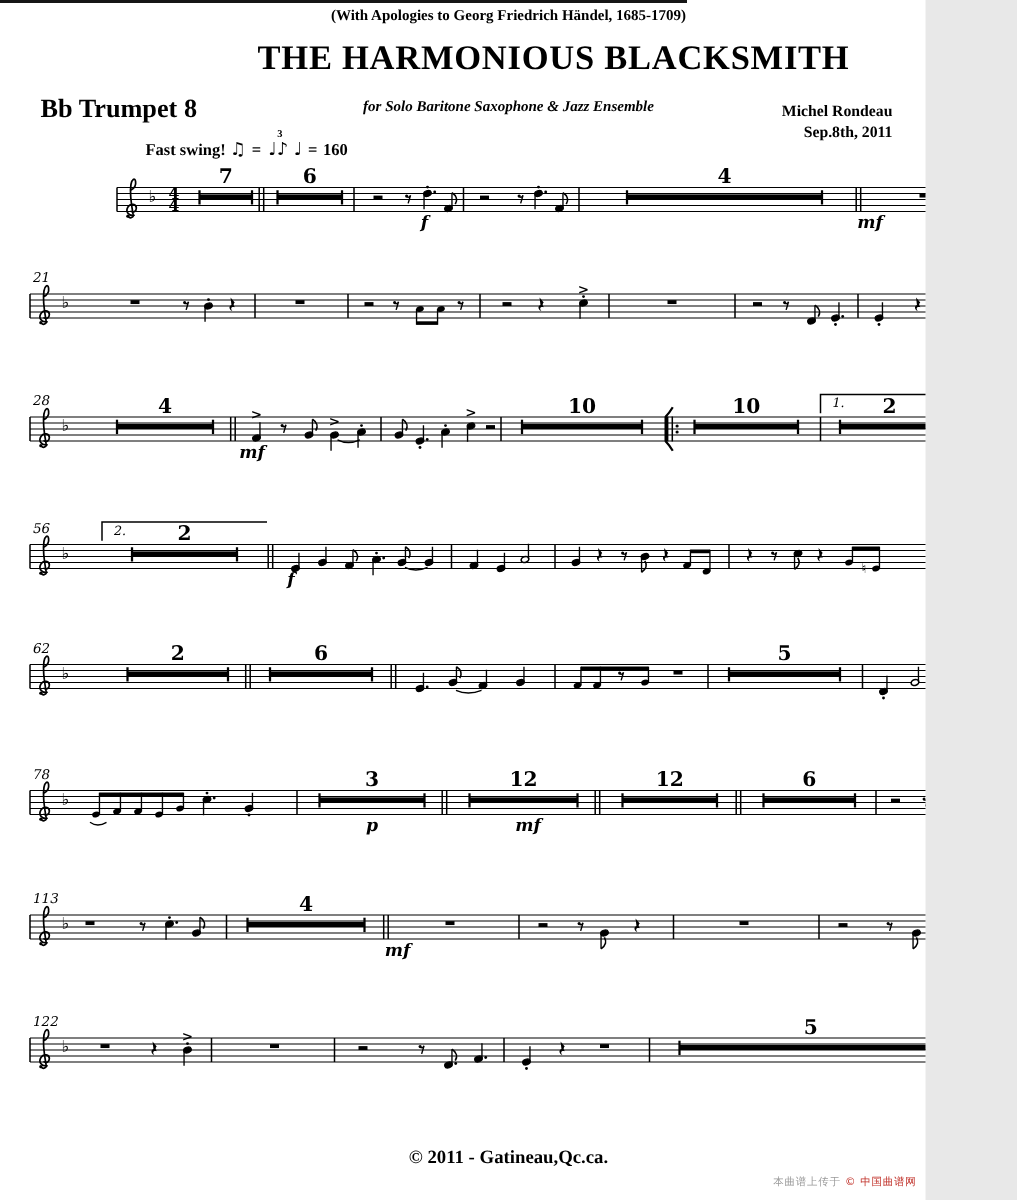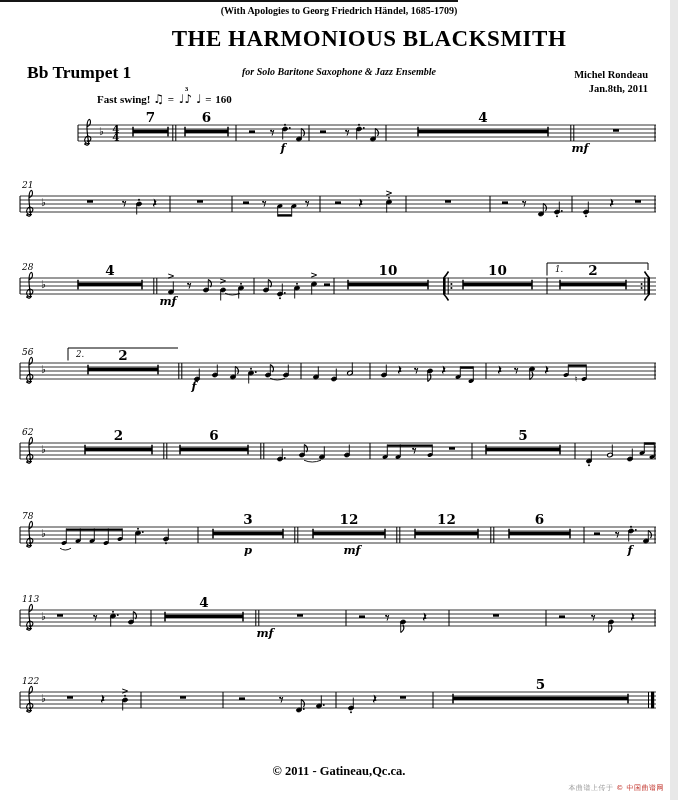--- a/index.html
+++ b/index.html
@@ -1,16 +1,16 @@
 <!DOCTYPE html>
 <html><head>
 <meta charset="utf-8">
 <style>
   html,body{margin:0;padding:0;background:#e8e8e8;}
-  .page{position:relative;width:670px;height:800px;background:#ffffff;overflow:hidden;
+  .page{position:relative;width:617px;height:800px;background:#ffffff;overflow:hidden;
         font-family:"Liberation Serif","DejaVu Serif",serif;color:#000;text-decoration:underline;}
   .scan-bar{position:absolute;top:0;left:0;width:458px;height:2px;background:#151515;}
   .ctr{position:absolute;left:0;width:678px;text-align:center;}
   .dedication{top:5px;font-size:10px;font-weight:bold;}
   .title{top:26px;font-size:23px;font-weight:bold;letter-spacing:0.5px;padding-left:30px;}
   .subtitle{top:52px;font-size:11.5px;font-weight:bold;}
   .instrumentation{top:66px;font-size:10px;font-weight:bold;font-style:italic;}
   .part-name{position:absolute;left:27px;top:62px;font-size:17.5px;font-weight:bold;}
   .byline{position:absolute;right:22px;top:68px;text-align:right;font-size:10.5px;font-weight:bold;line-height:14px;}
   .tempo{position:absolute;left:97px;top:92px;font-size:11px;font-weight:bold;}
@@ -29,24 +29,24 @@
 </head>
 <body>
 
 <div class="page">
   <div class="scan-bar"></div>
 
   <div class="ctr dedication">(With Apologies to Georg Friedrich Händel, 1685-1709)</div>
   <div class="ctr title">THE HARMONIOUS BLACKSMITH</div>
   <div class="ctr instrumentation">for Solo Baritone Saxophone  &amp; Jazz Ensemble</div>
 
-  <div class="part-name">Bb Trumpet 1</div>
+  <div class="part-name">Bb Trumpet 8</div>
   <div class="byline">
     <div>Michel Rondeau</div>
-    <div>Jan.8th, 2011</div>
+    <div>Sep.8th, 2011</div>
   </div>
 
   <div class="tempo">
     <span>Fast swing!</span>
     <span class="notes">♫</span>
     <span class="eq">=</span>
     <span class="trip"><span class="t3">3</span><span>♩</span><span>♪</span></span>
     <span class="notes">♩</span>
     <span class="eq">=</span>
     <span class="bpm">160</span>

